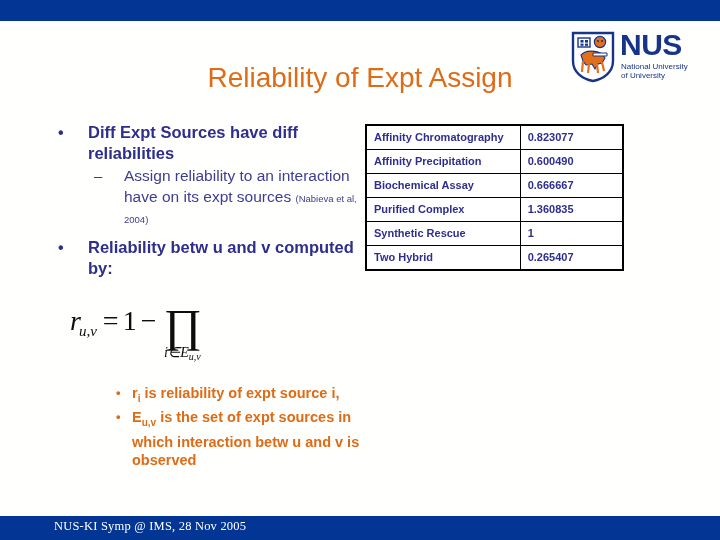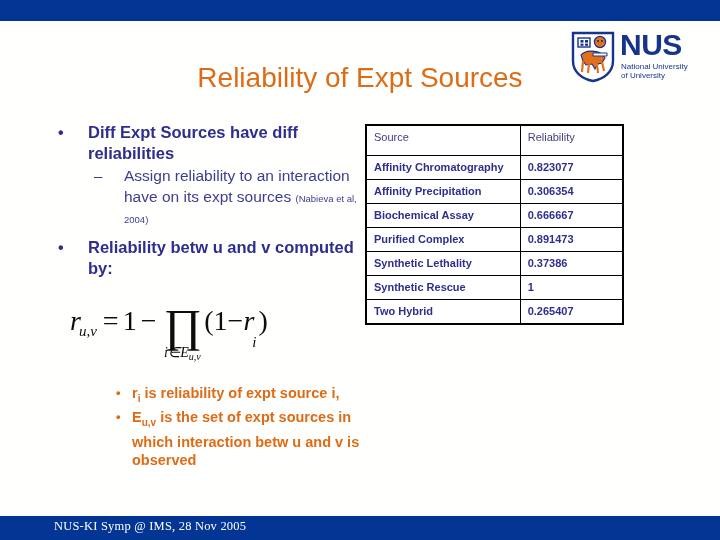--- a/index.html
+++ b/index.html
@@ -270,21 +270,21 @@
       <circle cx="31" cy="10" r="1.1" fill="#17348B"></circle>
       <path d="M10 24 C14 19 25 19 31 23 L34 27 L31 32 L27 33 L24 38 L21 33 L15 34 L12 30 Z" fill="#E2701A" stroke="#17348B" stroke-width="1.1"></path>
       <path d="M12 30 L11 41 M18 33 L17 42 M26 33 L27 42 M31 31 L33 40" stroke="#E2701A" stroke-width="2.2" fill="none"></path>
       <path d="M22 22 L36 22 L36 25 L22 25 Z" fill="#FFFFFF" stroke="#17348B" stroke-width="1"></path>
     </svg>
     <div class="nus-word">NUS</div>
     <div class="nus-sub1">National University</div>
     <div class="nus-sub2">of University</div>
   </div>
 
-  <div class="slide-title">Reliability of Expt Sources</div>
+  <div class="slide-title">Reliability of Expt Assign</div>
 
   <div class="left-col">
     <div class="bullet-l1">
       <span class="dot">•</span>
       <span>Diff Expt Sources have diff reliabilities</span>
     </div>
     <div class="bullet-l2">
       <span class="dash">–</span>
       <span>Assign reliability to an interaction have on its expt sources</span>
       <span class="cite">(Nabieva et al, 2004)</span>
@@ -299,58 +299,49 @@
     <div class="f-row">
       <span class="f-var">r</span>
         <span class="f-sub">u,v</span>
       <span class="f-op">=</span>
       <span>1</span>
       <span class="f-op">−</span>
       <span class="f-prod-wrap">
         <span class="f-prod">∏</span>
         <span class="f-prod-sub"><span>i∈E</span><span class="tiny">u,v</span></span>
       </span>
-      <span class="f-tail"><span>(1−</span><span class="f-var">r</span><span class="f-sub">i</span><span>)</span></span>
     </div>
   </div>
 
   <div class="orange-block">
     <div class="ob-item">
       <span class="dot">•</span><span>r</span><sub>i</sub><span> is reliability of expt source i,</span>
     </div>
     <div class="ob-item">
       <span class="dot">•</span><span>E</span><sub>u,v</sub><span> is the set of expt sources in which interaction betw u and v is observed</span>
     </div>
   </div>
 
   <table class="rel-table">
     <tbody id="table-body">
-        <tr class="hdr">
-          <td class="col-src">Source</td>
-          <td class="col-rel">Reliability</td>
-        </tr>
         <tr>
           <td class="col-src">Affinity Chromatography</td>
           <td class="col-rel">0.823077</td>
         </tr>
         <tr>
           <td class="col-src">Affinity Precipitation</td>
-          <td class="col-rel">0.306354</td>
+          <td class="col-rel">0.600490</td>
         </tr>
         <tr>
           <td class="col-src">Biochemical Assay</td>
           <td class="col-rel">0.666667</td>
         </tr>
         <tr>
           <td class="col-src">Purified Complex</td>
-          <td class="col-rel">0.891473</td>
-        </tr>
-        <tr>
-          <td class="col-src">Synthetic Lethality</td>
-          <td class="col-rel">0.37386</td>
+          <td class="col-rel">1.360835</td>
         </tr>
         <tr>
           <td class="col-src">Synthetic Rescue</td>
           <td class="col-rel">1</td>
         </tr>
         <tr>
           <td class="col-src">Two Hybrid</td>
           <td class="col-rel">0.265407</td>
         </tr>
       </tbody>

